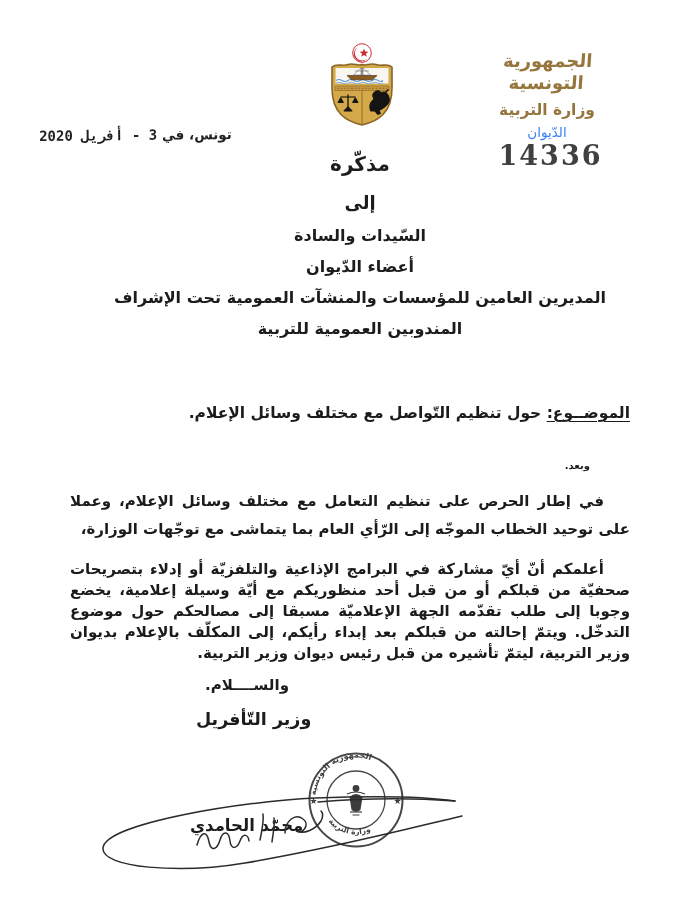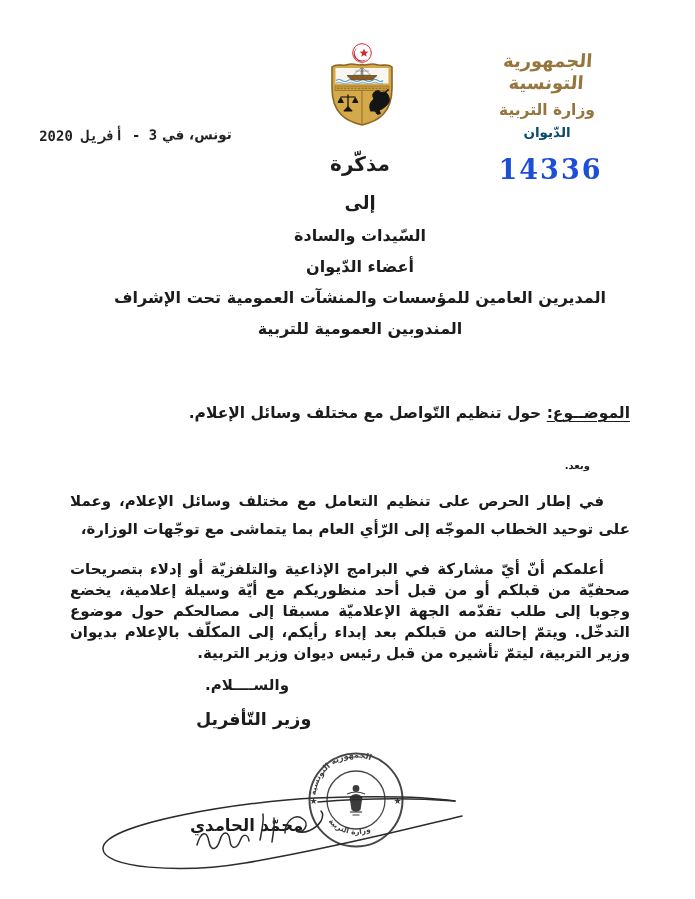--- a/index.html
+++ b/index.html
@@ -12,23 +12,23 @@
   .rtl{direction:rtl;unicode-bidi:embed;}
 
   
   .date-line{left:28px;top:127px;width:215px;text-align:center;
     font-size:13.5px;font-weight:bold;transform:rotate(-0.6deg);color:#222;}
   .date-line .stampish{font-family:"DejaVu Sans Mono",monospace;font-size:14px;letter-spacing:1px;}
   .emblem-box{left:326px;top:42px;width:72px;height:84px;}
   .hdr-right{left:478px;top:50px;width:138px;text-align:center;}
   .hdr-republic{font-size:18px;font-weight:bold;color:#96763d;transform:skewX(-4deg);line-height:22px;}
   .hdr-ministry{font-size:15.5px;font-weight:bold;color:#96763d;margin-top:7px;line-height:19px;}
-  .hdr-office{font-size:13.5px;font-weight:bold;color:#0c4a6e;margin-top:4px;}
+  .hdr-office{font-size:13.5px;font-weight:normal;color:#3b82f6;margin-top:4px;}
   .ref-number{left:488px;top:140px;width:125px;text-align:center;
-    font-family:"DejaVu Serif",serif;font-weight:bold;font-size:27px;letter-spacing:2px;color:#1d4ed8;margin-top:14px;}
+    font-family:"DejaVu Serif",serif;font-weight:bold;font-size:27px;letter-spacing:2px;color:#404040;}
 
   
   .memo-title{left:160px;top:152px;width:400px;text-align:center;font-size:20px;font-weight:bold;}
   .memo-to{left:160px;top:192px;width:400px;text-align:center;font-size:18px;font-weight:bold;}
   .recipients{left:40px;top:220px;width:640px;text-align:center;
     font-size:16px;font-weight:bold;line-height:31px;}
 
   
   .subject{left:70px;top:404px;width:560px;text-align:right;font-size:15.5px;font-weight:bold;}
   .subject-label{text-decoration:underline;text-underline-offset:3px;}

